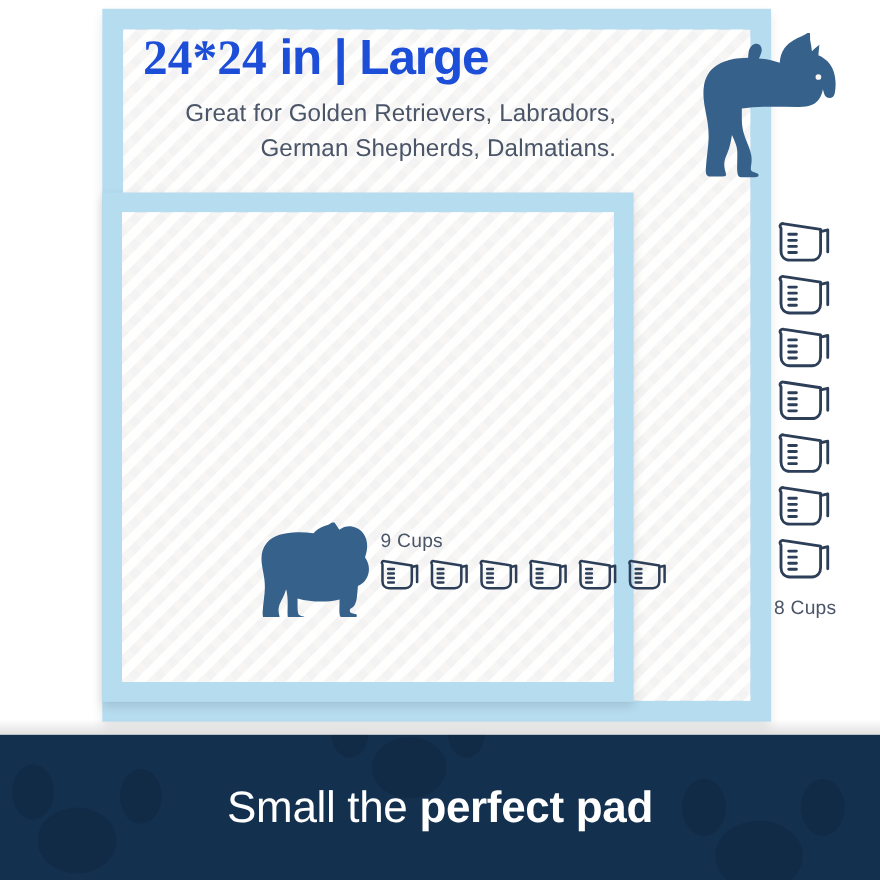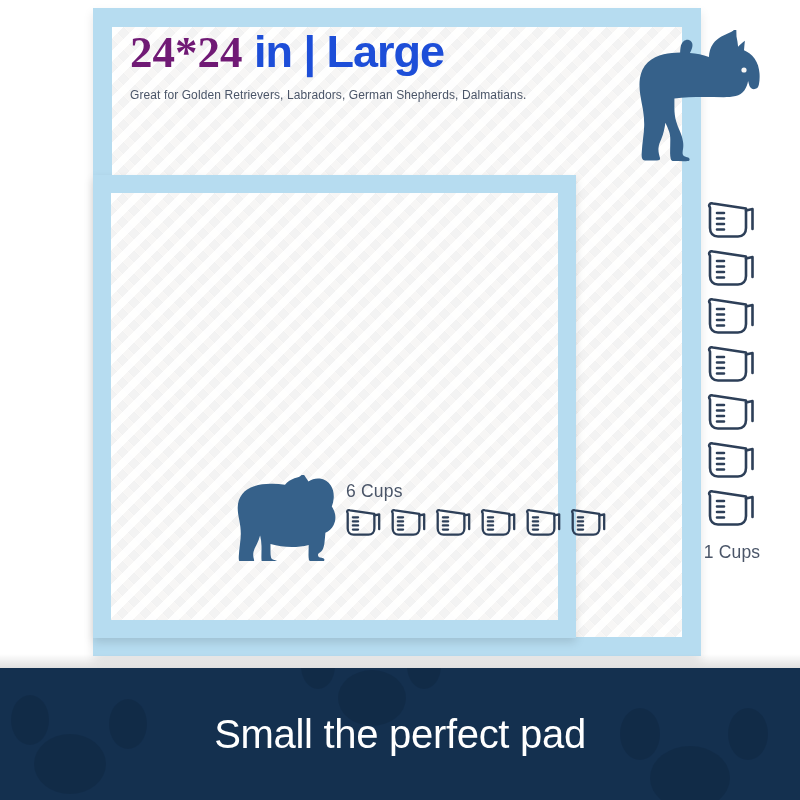--- a/index.html
+++ b/index.html
@@ -46,28 +46,29 @@
   .block-small { position:absolute; left:36px; top:212px; width:420px; }
 
   .headline {
     margin:0;
     font-size:45px;
     font-weight:bold;
     line-height:1.05;
     letter-spacing:-1px;
     white-space:nowrap;
   }
-  .headline .num { color:#701a75; font-family:"Liberation Serif", serif; font-weight:bold; letter-spacing:0; }
+  .headline .num { color:#1d4ed8; font-family:"Liberation Serif", serif; font-weight:bold; letter-spacing:0; }
   .headline .rest { color:#1d4ed8; }
   .desc {
     margin:11px 0 0 0;
-    font-size:12px;
+    font-size:22px;
     line-height:1.45;
     color:#4a5568;
     letter-spacing:.1px;
+    text-align:right;
   }
 
   
   .dog-large { position:absolute; left:531px; top:22px; width:140px; height:132px; }
   .dog-small { position:absolute; left:141px; top:300px; width:104px; height:86px; }
 
   
   .cups-row-wrap { position:absolute; left:251px; top:306px; }
   .cups-label {
     font-size:17.5px; color:#4a5568; letter-spacing:.2px; margin:0 0 4px 2px;
@@ -84,21 +85,21 @@
     display:flex; align-items:center; justify-content:center;
   }
   .banner-mark { position:absolute; inset:0; opacity:.5; }
   .banner-text {
     position:relative;
     color:#ffffff;
     font-size:40px;
     letter-spacing:-.3px;
     white-space:nowrap;
   }
-  .banner-text .bold { font-weight:normal; }
+  .banner-text .bold { font-weight:bold; }
   .banner-shadow {
     position:absolute; left:0; bottom:132px; width:800px; height:14px;
     background:linear-gradient(to top, rgba(0,0,0,.12), rgba(0,0,0,0));
   }
 </style>
 </head>
 <body>
 
 <div class="stage">
 
@@ -162,35 +163,35 @@
             </g>
           </svg>
         <svg class="cup" width="54" height="44" viewBox="0 0 54 44">
             <g fill="none" stroke="#2d3f58" stroke-width="2.6" stroke-linejoin="round" stroke-linecap="round">
               <path d="M5 9.5 C3 7 5 4.5 8 5.5 L41 10.5 L41 30 C41 35 38 38.5 33 38.5 L13 38.5 C8 38.5 5 35 5 30 Z"></path>
               <path d="M41 12.5 L47.5 11 L47.5 31"></path>
               <path d="M12 15 h7 M12 20.5 h7 M12 26 h7 M12 31.5 h7"></path>
             </g>
           </svg>
       </div>
-      <div class="cups-col-label">1 Cups</div>
+      <div class="cups-col-label">8 Cups</div>
     </div>
   </div>
 
   <div class="pad-small">
     <div class="pad-small-inner quilt"></div>
 
     <div class="dog-small">
       <svg viewBox="0 0 104 86" width="104" height="86" aria-hidden="true">
         <path fill="#36618a" d="M74.5 6.5c3.3-2.3 7.3-3.4 11.3-2.9 4.6.6 8.5 3.1 11 7 2.4 3.7 3.2 8 2.9 12.3-.2 3-.9 5.9-1.9 8.7 1.6 2.3 2.8 4.9 3.3 7.7.7 3.8.2 7.5-1.6 10.9-1.8 3.5-4.6 6-8.1 7.6-.3 3.2-.5 6.5-.9 9.7-.3 2.6-.8 5.2-2.1 7.5-.7 1.2-1.6 2.1-2.9 2.7-1.1.5-1.6 1.3-1.5 2.5.1 1.3.9 2 2.1 2.3 1 .3 2 .4 3 .7.8.2 1.3.7 1.3 1.6 0 .9-.6 1.4-1.4 1.5-1.1.2-2.2.2-3.3.2-2.8 0-5.5 0-8.3-.1-1.3 0-2.2-.8-2.5-2-.3-1.4-.4-2.9-.4-4.3 0-3.4.2-6.8.2-10.2-5.5 1.4-11.2 2-16.9 2-7.2 0-14.4-.8-21.3-2.8v7.9c0 1.8.1 3.6.5 5.3.3 1.3 1 2.1 2.3 2.5.9.3 1.8.4 2.7.7.8.2 1.3.7 1.3 1.6 0 .9-.6 1.4-1.4 1.5-1.1.2-2.2.2-3.3.2-2.8 0-5.5 0-8.3-.1-1.3 0-2.2-.8-2.5-2-.3-1.5-.4-3-.4-4.5 0-3.8.2-7.5.1-11.3-.1-3.5-.5-6.9-1.4-10.3-.8 2.8-1.8 5.5-3.1 8.1-1.3 2.6-2.7 5-3.4 7.8-.5 2-.5 4-.1 6 .2 1 .5 2 .6 3 .1 1-.4 1.6-1.4 1.8-.9.2-1.9.2-2.8.2-2.8 0-5.5 0-8.3-.1-1.4 0-2.3-.8-2.6-2.1-.3-1.4-.3-2.9-.2-4.3.2-4 .7-8 1.2-12 .4-3.4.8-6.8.8-10.2 0-4.6-.6-9.1-1.5-13.6-.8-4.1-1.6-8.2-1.6-12.4 0-5.1 1.3-9.9 4.6-13.9 3.1-3.8 7.2-6.2 11.8-7.7 5.3-1.7 10.8-2.3 16.3-2.4 4.9-.1 9.8.2 14.6.9 2.6-2.9 5.8-5.1 9.4-6.4 1.2-.4 2.4-.8 3.6-1.1 1.3-.3 2.4-.9 3.3-1.9.6-.7 1-1.5 1.4-2.4z"></path>
       </svg>
     </div>
 
     <div class="cups-row-wrap">
-      <div class="cups-label">6 Cups</div>
+      <div class="cups-label">9 Cups</div>
       <div class="cups-row">
         <svg class="cup" width="40" height="33" viewBox="0 0 54 44">
             <g fill="none" stroke="#2d3f58" stroke-width="3.1" stroke-linejoin="round" stroke-linecap="round">
               <path d="M5 9.5 C3 7 5 4.5 8 5.5 L41 10.5 L41 30 C41 35 38 38.5 33 38.5 L13 38.5 C8 38.5 5 35 5 30 Z"></path>
               <path d="M41 12.5 L47.5 11 L47.5 31"></path>
               <path d="M12 15 h7 M12 20.5 h7 M12 26 h7 M12 31.5 h7"></path>
             </g>
           </svg>
         <svg class="cup" width="40" height="33" viewBox="0 0 54 44">
             <g fill="none" stroke="#2d3f58" stroke-width="3.1" stroke-linejoin="round" stroke-linecap="round">

